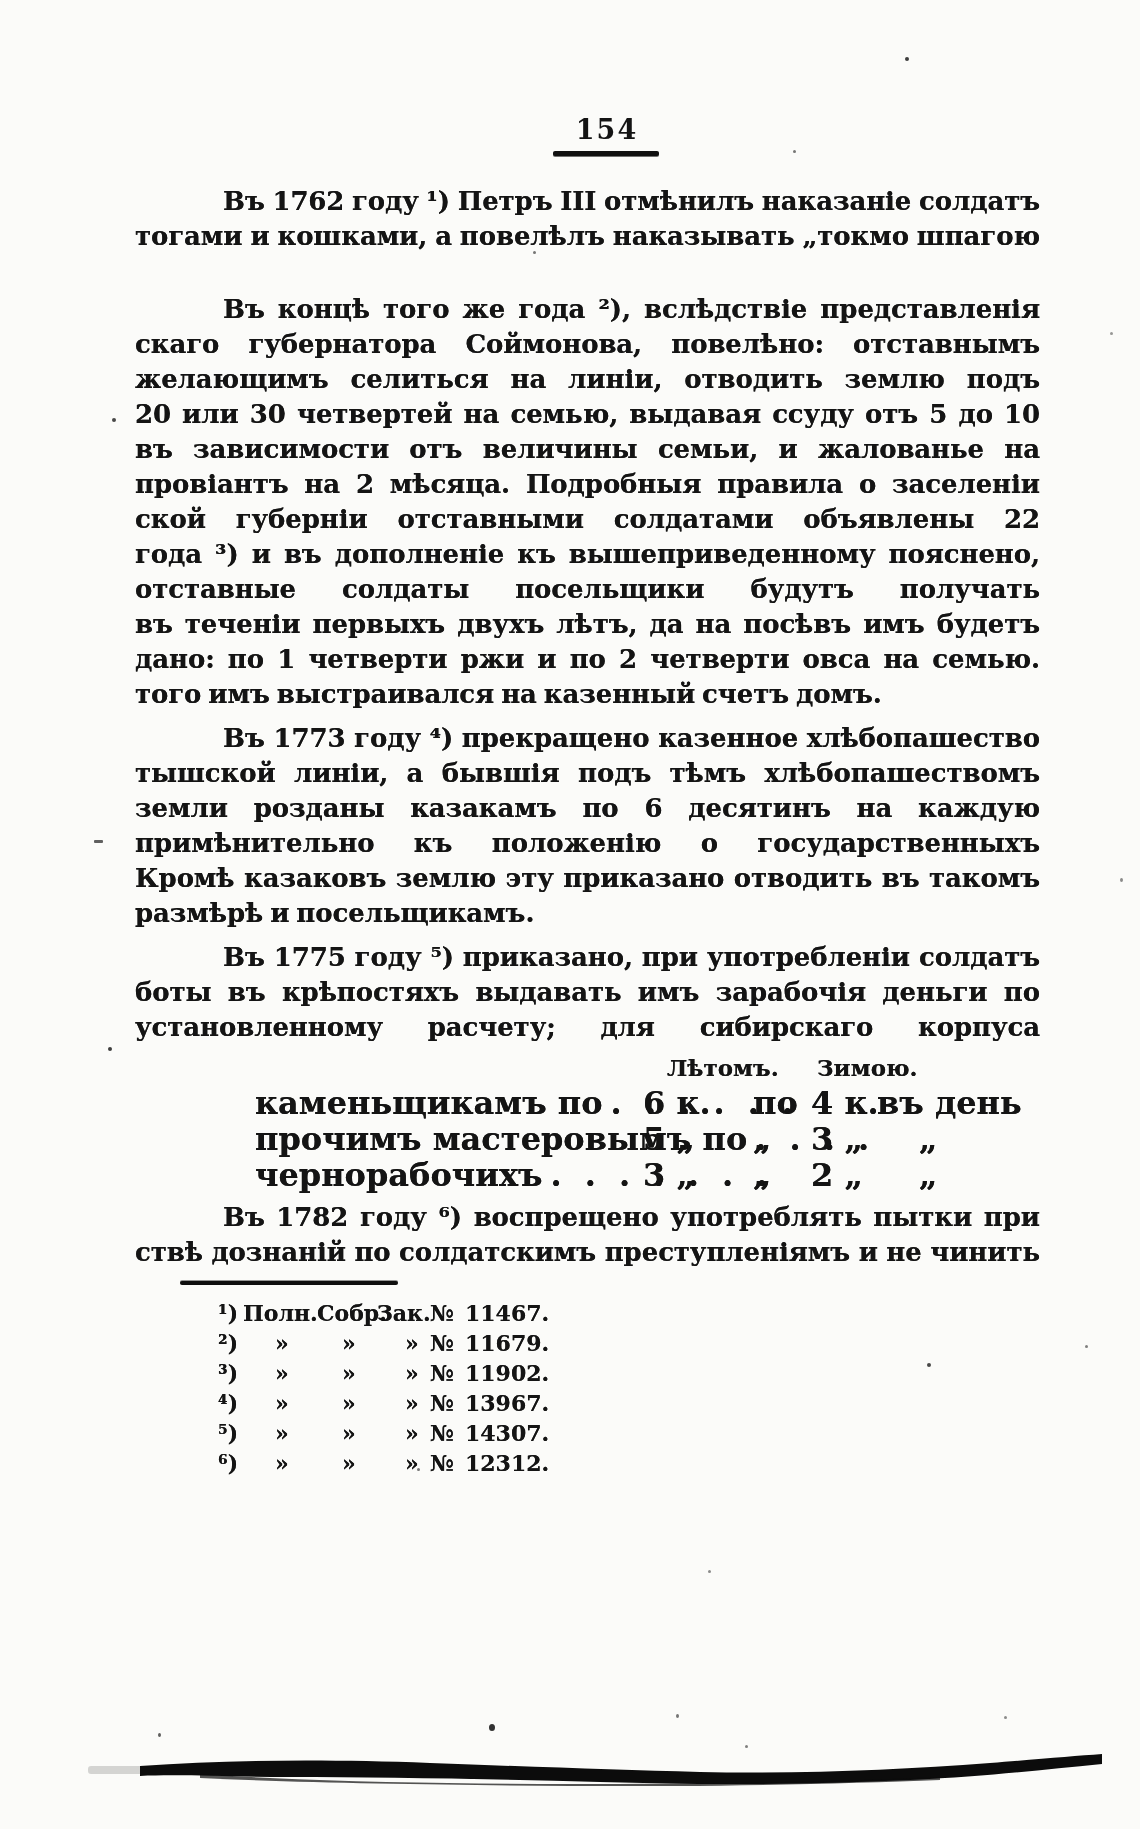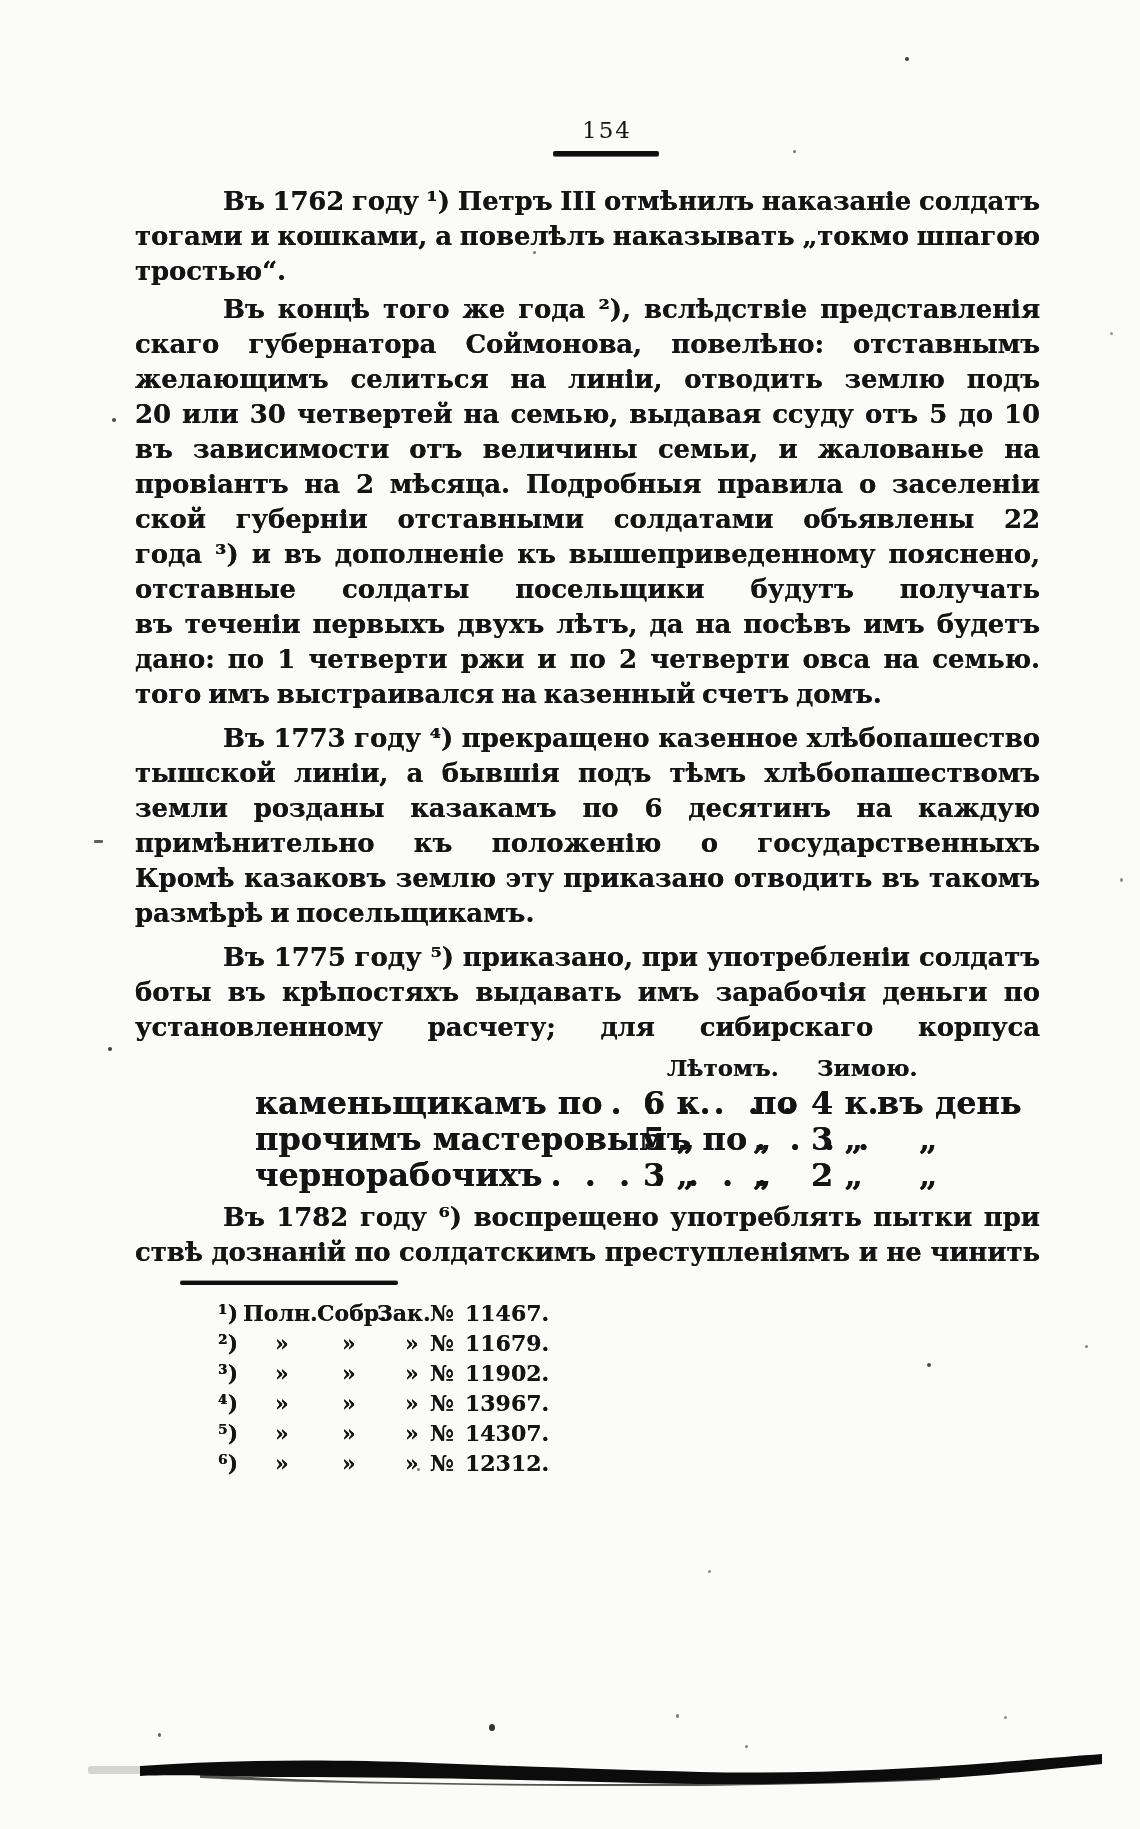--- a/index.html
+++ b/index.html
@@ -5,21 +5,21 @@
   html,body{margin:0;padding:0;}
   body{
     width:1140px;height:1829px;position:relative;overflow:hidden;
     background:#fbfbf9;
     font-family:"DejaVu Serif","Liberation Serif",serif;
     color:#141414;
   }
   .page{position:absolute;inset:0;}
   
   .pagenum-wrap{position:absolute;left:552px;top:114px;width:110px;text-align:center;}
-  .pagenum{font-size:23px;font-weight:400;letter-spacing:2px;line-height:32px;}
+  .pagenum{font-size:27px;font-weight:700;letter-spacing:2px;line-height:32px;}
   .pagenum-rule{position:absolute;left:1px;top:37px;width:106px;height:5px;background:#101010;border-radius:2px;box-shadow:0 1px 0 rgba(0,0,0,.55);}
   
   .textblock{position:absolute;left:135px;width:905px;}
   .ln{
     height:35px;line-height:34.5px;overflow:hidden;
     font-size:26px;font-weight:700;
     word-spacing:-2px;letter-spacing:-0.1px;
     text-align:justify;text-align-last:justify;
     text-shadow:0 0 .5px rgba(10,10,10,.8);
   }
@@ -59,21 +59,20 @@
 <div class="page">
 
   <div class="pagenum-wrap">
     <div class="pagenum">154</div>
     <div class="pagenum-rule"></div>
   </div>
 
   <div class="textblock" style="top:184px">
     <div class="ln ln-first">Въ 1762 году ¹) Петръ III отмѣнилъ наказаніе солдатъ ба-</div>
     <div class="ln">тогами и кошками, а повелѣлъ наказывать „токмо шпагою или</div>
-    <div class="ln ln-last">тростью“.</div>
   </div>
 
   <div class="textblock" style="top:292px">
     <div class="ln ln-first">Въ концѣ того же года ²), вслѣдствіе представленія сибир-</div>
     <div class="ln">скаго губернатора Соймонова, повелѣно: отставнымъ солдатамъ,</div>
     <div class="ln">желающимъ селиться на линіи, отводить землю подъ пашню на</div>
     <div class="ln">20 или 30 четвертей на семью, выдавая ссуду отъ 5 до 10 руб.,</div>
     <div class="ln">въ зависимости отъ величины семьи, и жалованье на мѣсяцъ, а</div>
     <div class="ln">провіантъ на 2 мѣсяца. Подробныя правила о заселеніи Сибир-</div>
     <div class="ln">ской губерніи отставными солдатами объявлены 22 августа 1763</div>

